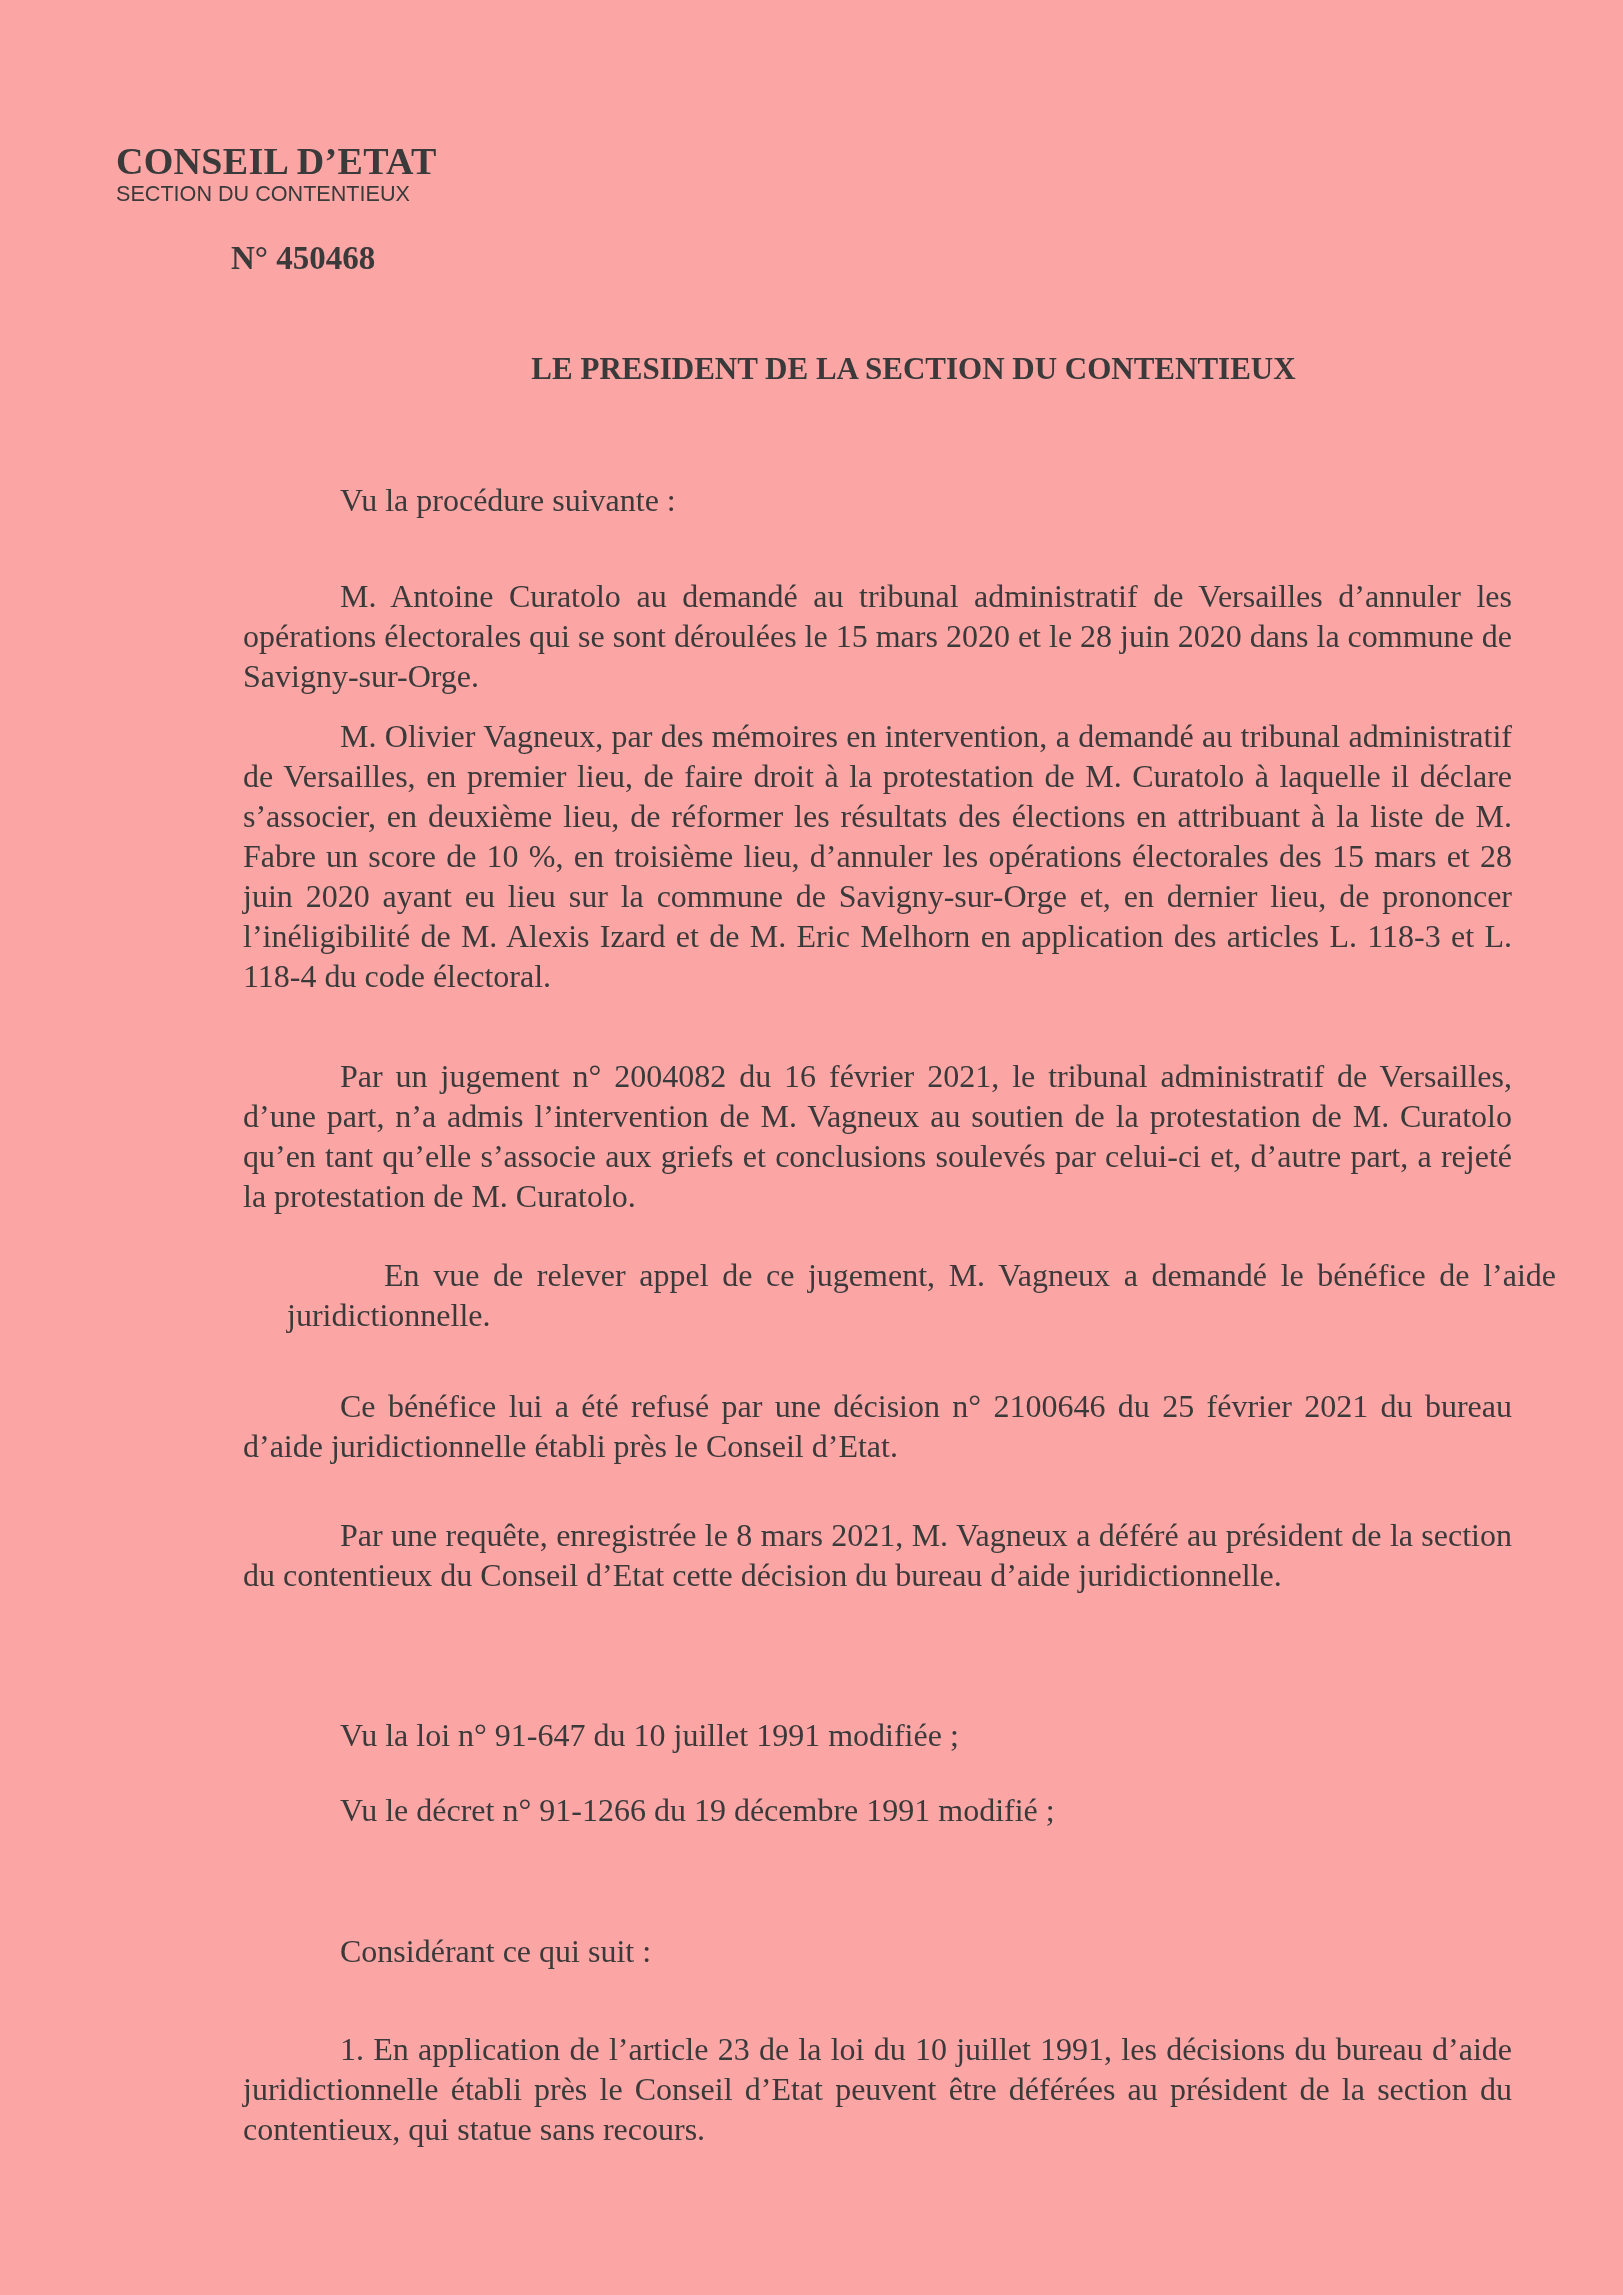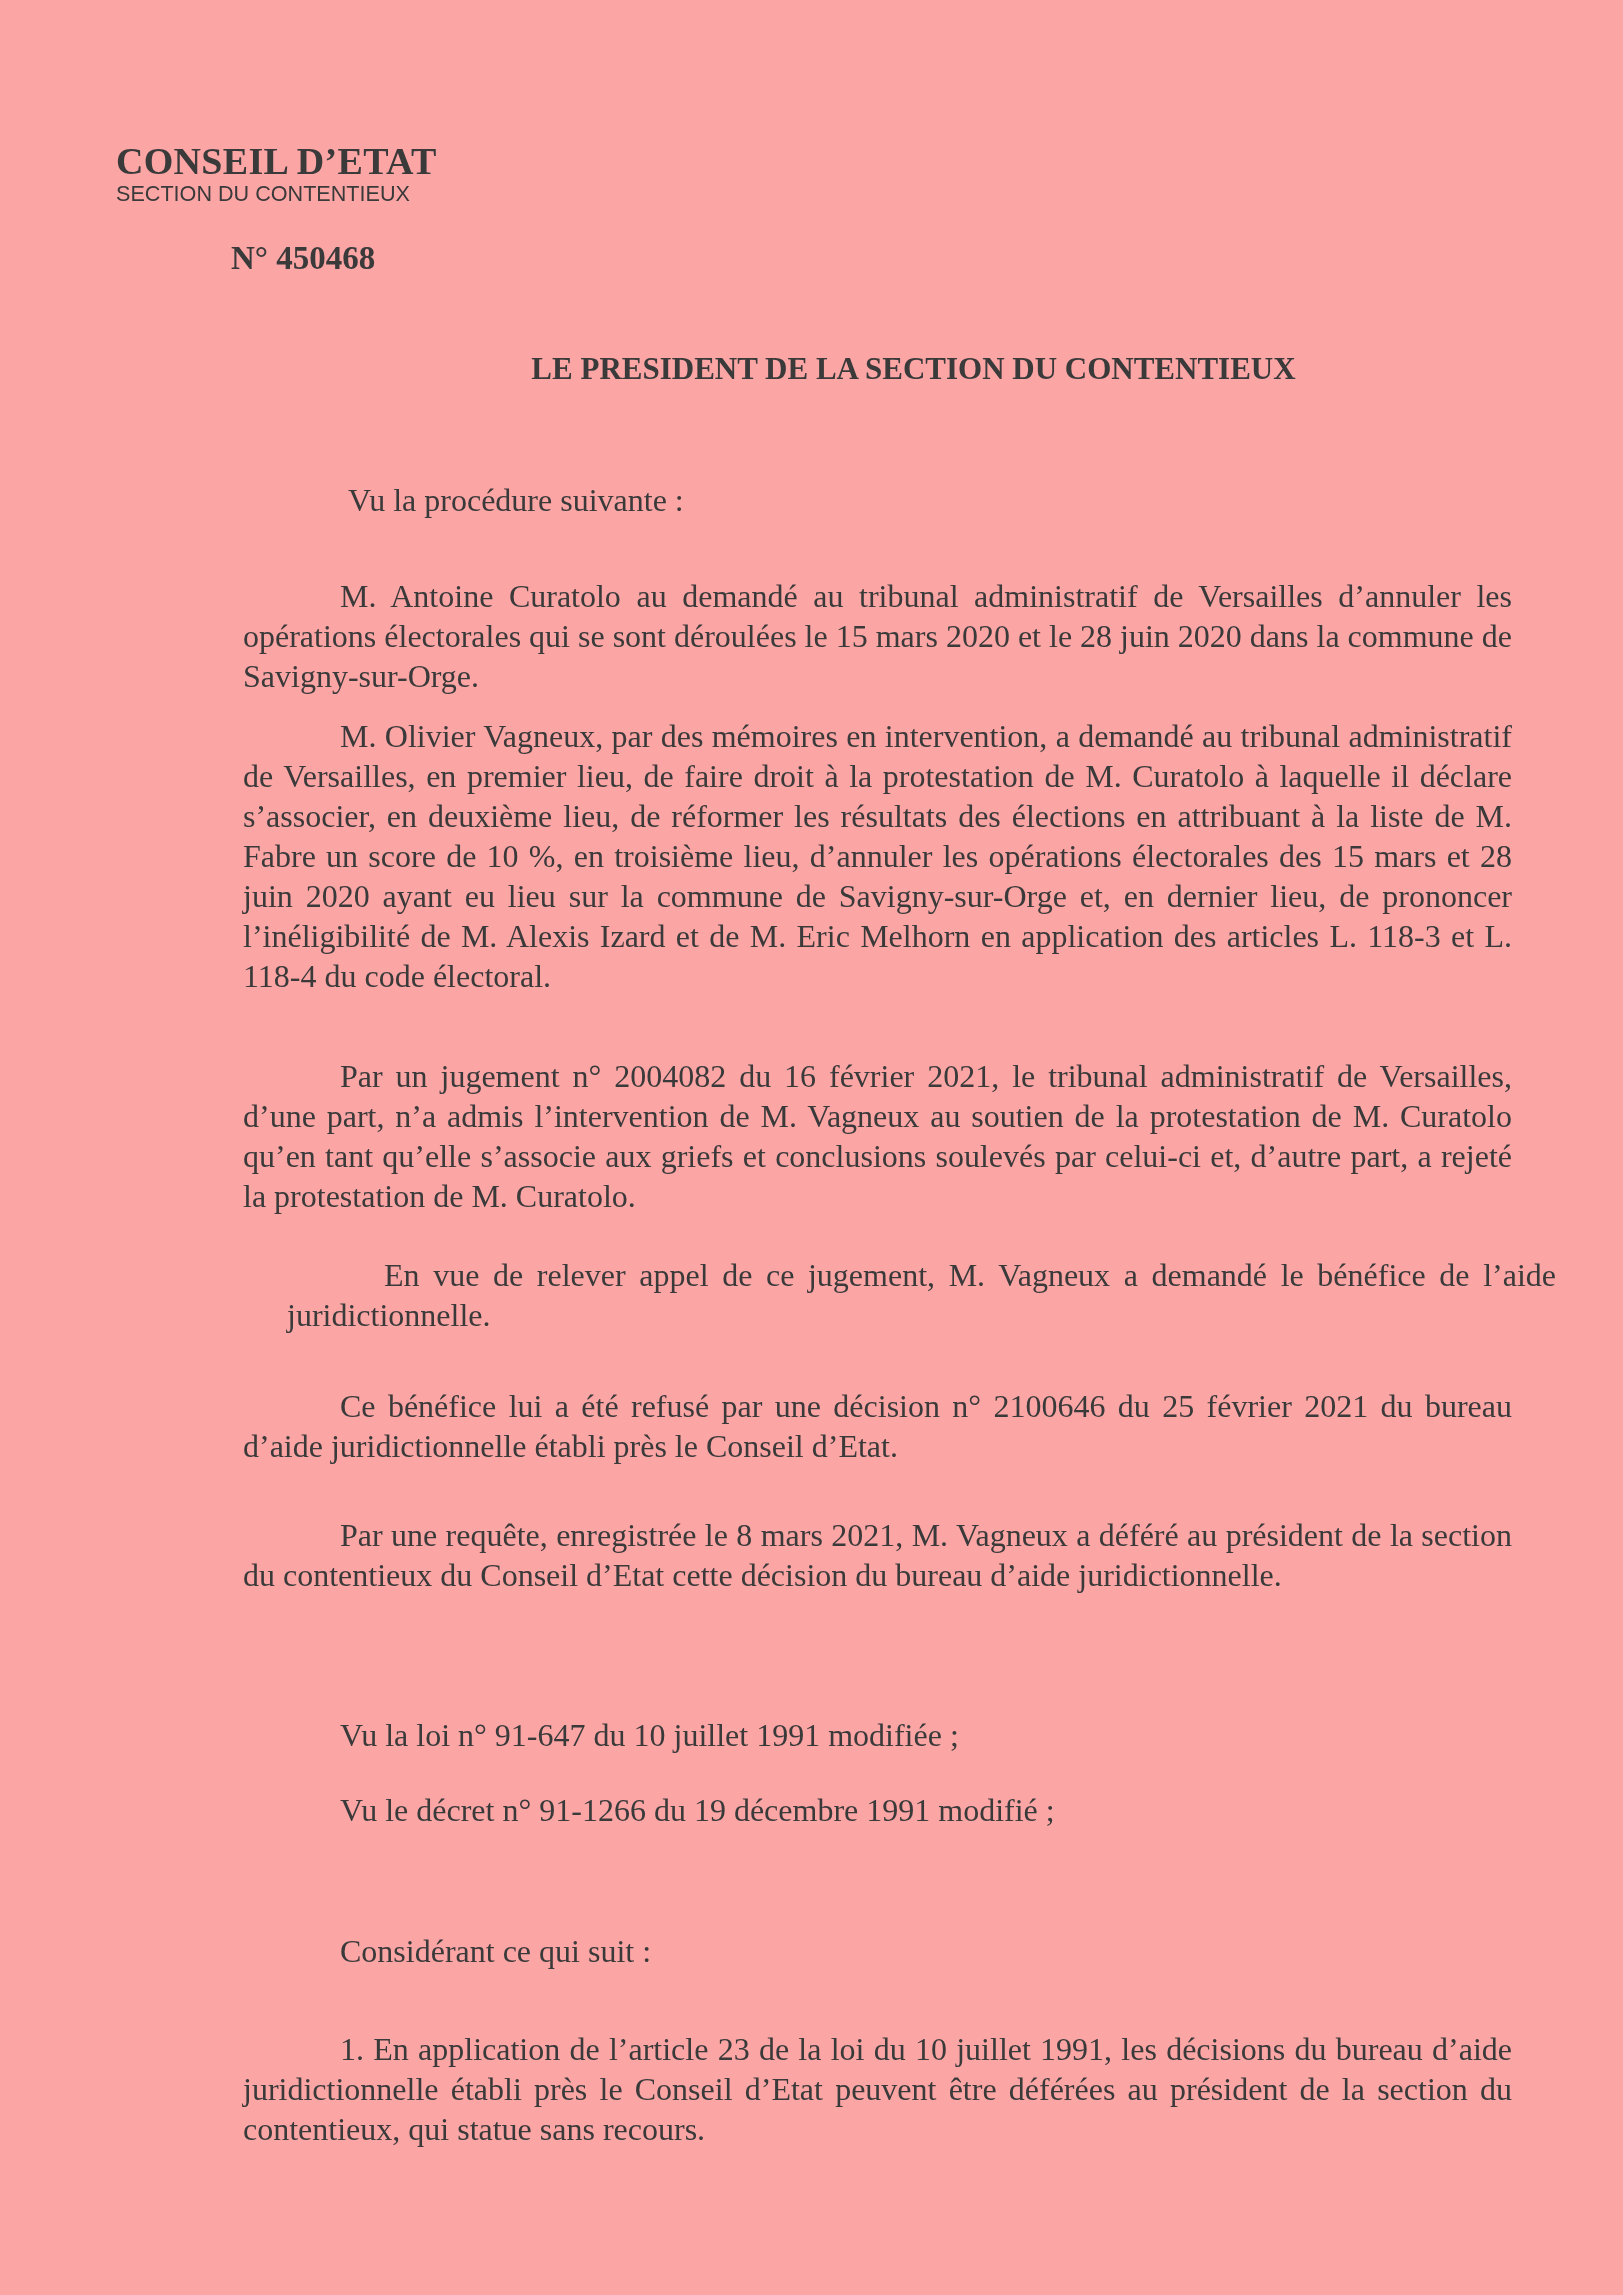--- a/index.html
+++ b/index.html
@@ -88,21 +88,21 @@
 <div class="page">
 
   <h1 class="hdr-institution">CONSEIL D’ETAT</h1>
   <div class="hdr-section">SECTION DU CONTENTIEUX</div>
   <div class="case-number">N° 450468</div>
 
   <div class="title-block">
     <div>LE PRESIDENT DE LA SECTION DU CONTENTIEUX</div>
   </div>
 
-  <div class="vu-line" style="top:482px;margin-left:8px;">Vu la procédure suivante :</div>
+  <div class="vu-line" style="top:482px;">Vu la procédure suivante :</div>
 
   <div class="body-text" style="top:576px;">
     <p>M. Antoine Curatolo au demandé au tribunal administratif de Versailles d’annuler les opérations électorales qui se sont déroulées le 15 mars 2020 et le 28 juin 2020 dans la commune de Savigny-sur-Orge.</p>
   </div>
 
   <div class="body-text" style="top:716px;">
     <p>M. Olivier Vagneux, par des mémoires en intervention, a demandé au tribunal administratif de Versailles, en premier lieu, de faire droit à la protestation de M. Curatolo à laquelle il déclare s’associer, en deuxième lieu, de réformer les résultats des élections en attribuant à la liste de M. Fabre un score de 10 %, en troisième lieu, d’annuler les opérations électorales des 15 mars et 28 juin 2020 ayant eu lieu sur la commune de Savigny-sur-Orge et, en dernier lieu, de prononcer l’inéligibilité de M. Alexis Izard et de M. Eric Melhorn en application des articles L. 118-3 et L. 118-4 du code électoral.</p>
   </div>
 
   <div class="body-text" style="top:1056px;">

